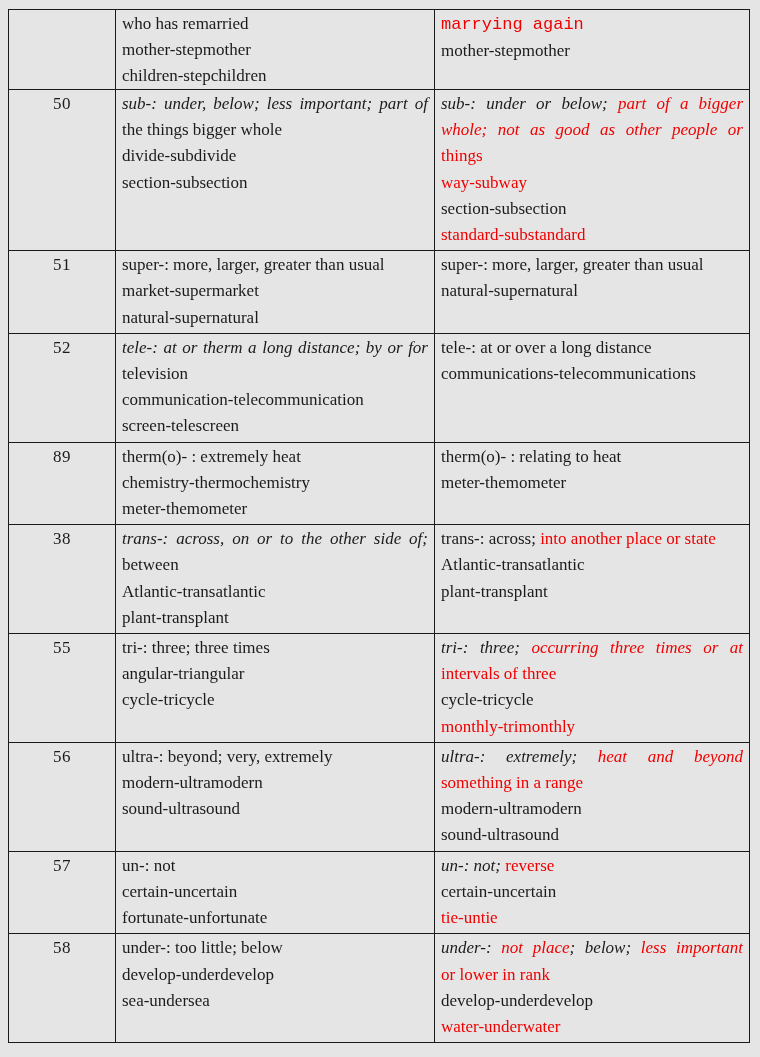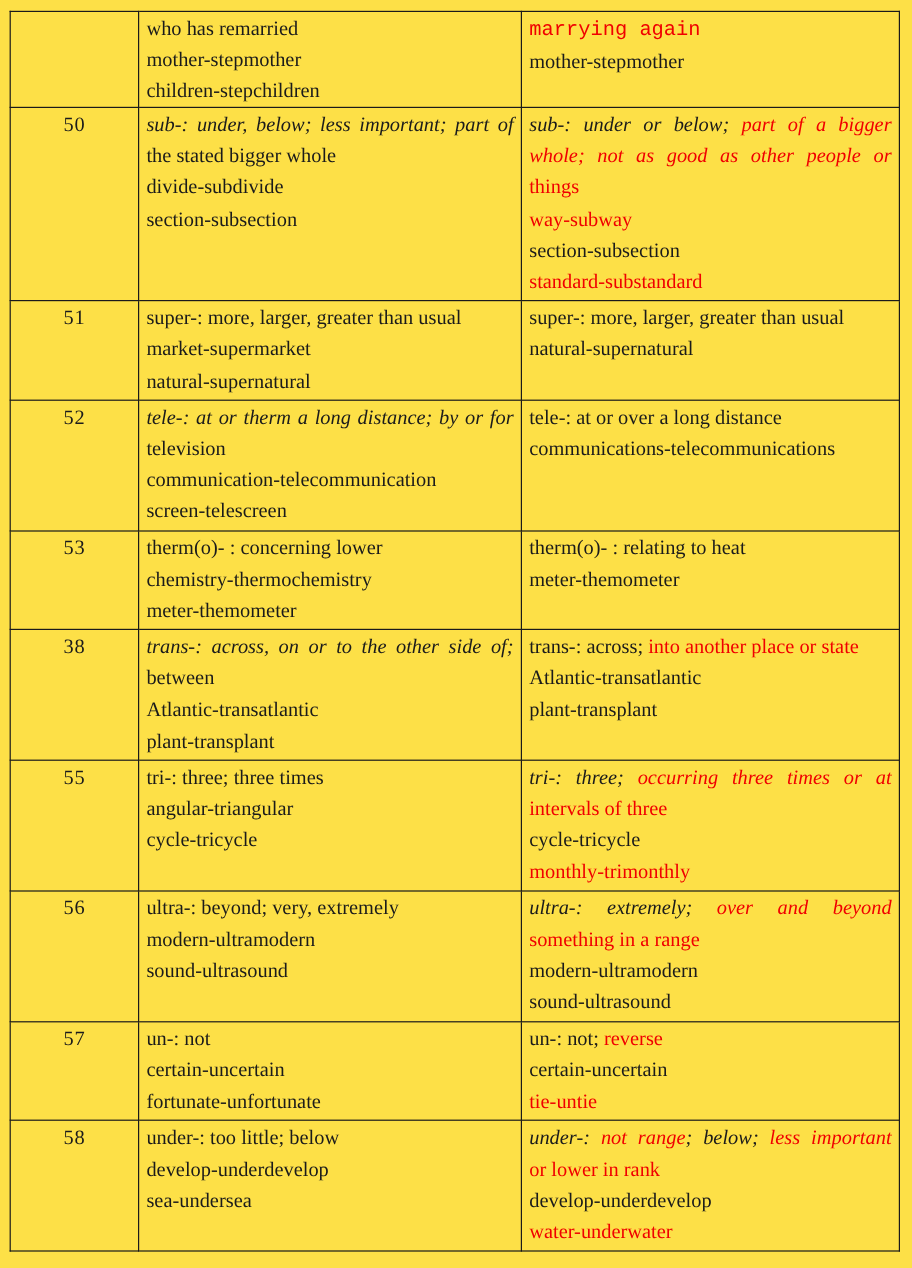--- a/index.html
+++ b/index.html
@@ -4,21 +4,21 @@
 <style>
   html, body {
     margin: 0;
     padding: 0;
     background: #ffffff;
   }
   .page {
     position: relative;
     width: 760px;
     height: 1057px;
-    background: #fde047;
+    background: #e5e5e5;
     overflow: hidden;
     font-family: "Liberation Serif", "DejaVu Serif", serif;
   }
   table.doc {
     position: absolute;
     left: 8px;
     top: 9px;
     width: 741px;
     border-collapse: collapse;
     table-layout: fixed;
@@ -76,21 +76,21 @@
               <div class="ln"><span style="color: rgb(240, 0, 0); font-family: Liberation Mono, monospace;">marrying again</span></div>
               <div class="ln"><span style="color: rgb(27, 27, 27);">mother-stepmother</span></div>
             </div>
           </td>
         </tr>
         <tr>
           <td class="num">50</td>
           <td>
             <div class="wrap">
               <div class="ln st"><span style="color: rgb(27, 27, 27);">sub-: under, below; less important; part of</span></div>
-              <div class="ln"><span style="color: rgb(27, 27, 27);">the stated bigger whole</span></div>
+              <div class="ln"><span style="color: rgb(27, 27, 27);">the things bigger whole</span></div>
               <div class="ln"><span style="color: rgb(27, 27, 27);">divide-subdivide</span></div>
               <div class="ln"><span style="color: rgb(27, 27, 27);">section-subsection</span></div>
             </div>
           </td>
           <td>
             <div class="wrap">
               <div class="ln st"><span style="color: rgb(27, 27, 27);">sub-: under or below; </span><span style="color: rgb(240, 0, 0);">part of a bigger</span></div>
               <div class="ln st"><span style="color: rgb(240, 0, 0);">whole; not as good as other people or</span></div>
               <div class="ln"><span style="color: rgb(240, 0, 0);">things</span></div>
               <div class="ln"><span style="color: rgb(240, 0, 0);">way-subway</span></div>
@@ -126,24 +126,24 @@
             </div>
           </td>
           <td>
             <div class="wrap">
               <div class="ln"><span style="color: rgb(27, 27, 27);">tele-: at or over a long distance</span></div>
               <div class="ln"><span style="color: rgb(27, 27, 27);">communications-telecommunications</span></div>
             </div>
           </td>
         </tr>
         <tr>
-          <td class="num">53</td>
-          <td>
-            <div class="wrap">
-              <div class="ln"><span style="color: rgb(27, 27, 27);">therm(o)- : concerning lower</span></div>
+          <td class="num">89</td>
+          <td>
+            <div class="wrap">
+              <div class="ln"><span style="color: rgb(27, 27, 27);">therm(o)- : extremely heat</span></div>
               <div class="ln"><span style="color: rgb(27, 27, 27);">chemistry-thermochemistry</span></div>
               <div class="ln"><span style="color: rgb(27, 27, 27);">meter-themometer</span></div>
             </div>
           </td>
           <td>
             <div class="wrap">
               <div class="ln"><span style="color: rgb(27, 27, 27);">therm(o)- : relating to heat</span></div>
               <div class="ln"><span style="color: rgb(27, 27, 27);">meter-themometer</span></div>
             </div>
           </td>
@@ -188,56 +188,56 @@
           <td class="num">56</td>
           <td>
             <div class="wrap">
               <div class="ln"><span style="color: rgb(27, 27, 27);">ultra-: beyond; very, extremely</span></div>
               <div class="ln"><span style="color: rgb(27, 27, 27);">modern-ultramodern</span></div>
               <div class="ln"><span style="color: rgb(27, 27, 27);">sound-ultrasound</span></div>
             </div>
           </td>
           <td>
             <div class="wrap">
-              <div class="ln st"><span style="color: rgb(27, 27, 27);">ultra-: extremely; </span><span style="color: rgb(240, 0, 0);">over and beyond</span></div>
+              <div class="ln st"><span style="color: rgb(27, 27, 27);">ultra-: extremely; </span><span style="color: rgb(240, 0, 0);">heat and beyond</span></div>
               <div class="ln"><span style="color: rgb(240, 0, 0); margin-top: 44px;">something in a range</span></div>
               <div class="ln"><span style="color: rgb(27, 27, 27);">modern-ultramodern</span></div>
               <div class="ln"><span style="color: rgb(27, 27, 27);">sound-ultrasound</span></div>
             </div>
           </td>
         </tr>
         <tr>
           <td class="num">57</td>
           <td>
             <div class="wrap">
               <div class="ln"><span style="color: rgb(27, 27, 27);">un-: not</span></div>
               <div class="ln"><span style="color: rgb(27, 27, 27);">certain-uncertain</span></div>
               <div class="ln"><span style="color: rgb(27, 27, 27);">fortunate-unfortunate</span></div>
             </div>
           </td>
           <td>
             <div class="wrap">
-              <div class="ln"><span style="color: rgb(27, 27, 27);">un-: not; </span><span style="color: rgb(240, 0, 0);">reverse</span></div>
+              <div class="ln"><span style="color: rgb(27, 27, 27); font-style: italic;">un-: not; </span><span style="color: rgb(240, 0, 0);">reverse</span></div>
               <div class="ln"><span style="color: rgb(27, 27, 27);">certain-uncertain</span></div>
               <div class="ln"><span style="color: rgb(240, 0, 0);">tie-untie</span></div>
             </div>
           </td>
         </tr>
         <tr>
           <td class="num">58</td>
           <td>
             <div class="wrap">
               <div class="ln"><span style="color: rgb(27, 27, 27);">under-: too little; below</span></div>
               <div class="ln"><span style="color: rgb(27, 27, 27);">develop-underdevelop</span></div>
               <div class="ln"><span style="color: rgb(27, 27, 27);">sea-undersea</span></div>
             </div>
           </td>
           <td>
             <div class="wrap">
-              <div class="ln st"><span style="color: rgb(27, 27, 27);">under-: </span><span style="color: rgb(240, 0, 0);">not range</span><span style="color: rgb(27, 27, 27);">; below; </span><span style="color: rgb(240, 0, 0);">less important</span></div>
+              <div class="ln st"><span style="color: rgb(27, 27, 27);">under-: </span><span style="color: rgb(240, 0, 0);">not place</span><span style="color: rgb(27, 27, 27);">; below; </span><span style="color: rgb(240, 0, 0);">less important</span></div>
               <div class="ln"><span style="color: rgb(240, 0, 0);">or lower in rank</span></div>
               <div class="ln"><span style="color: rgb(27, 27, 27);">develop-underdevelop</span></div>
               <div class="ln"><span style="color: rgb(240, 0, 0);">water-underwater</span></div>
             </div>
           </td>
         </tr>
       </tbody>
   </table>
 </div>
 

